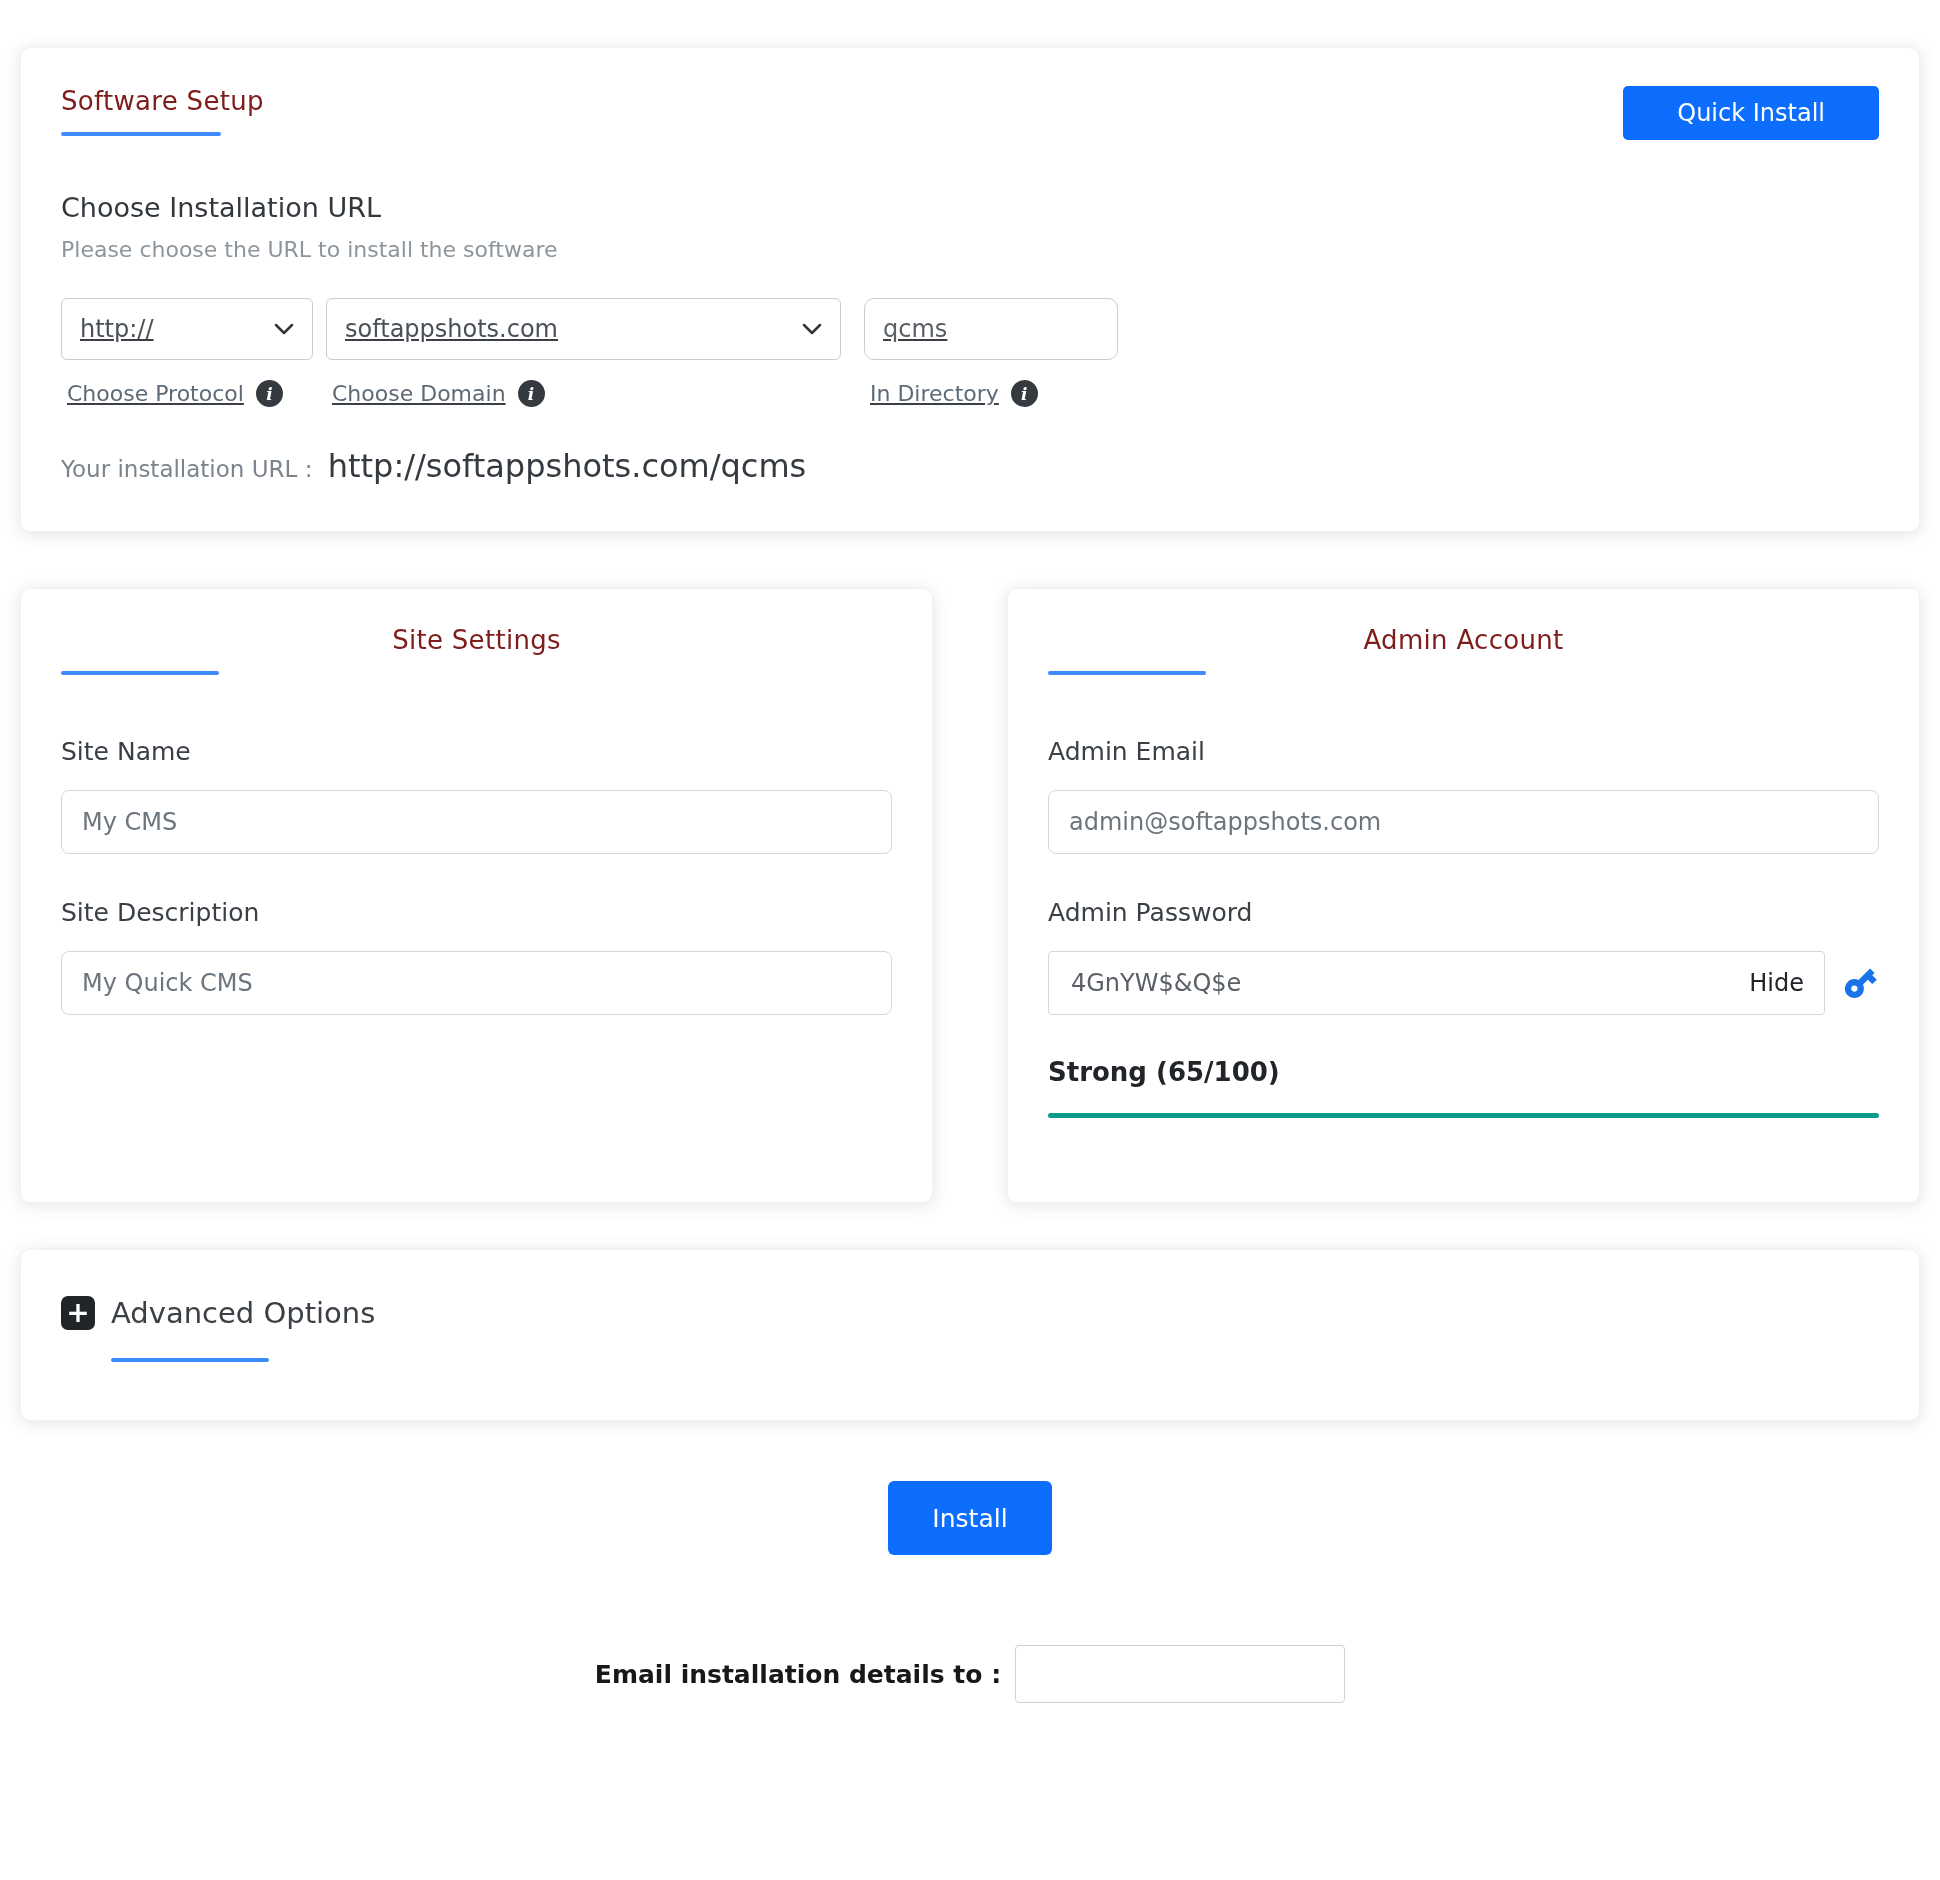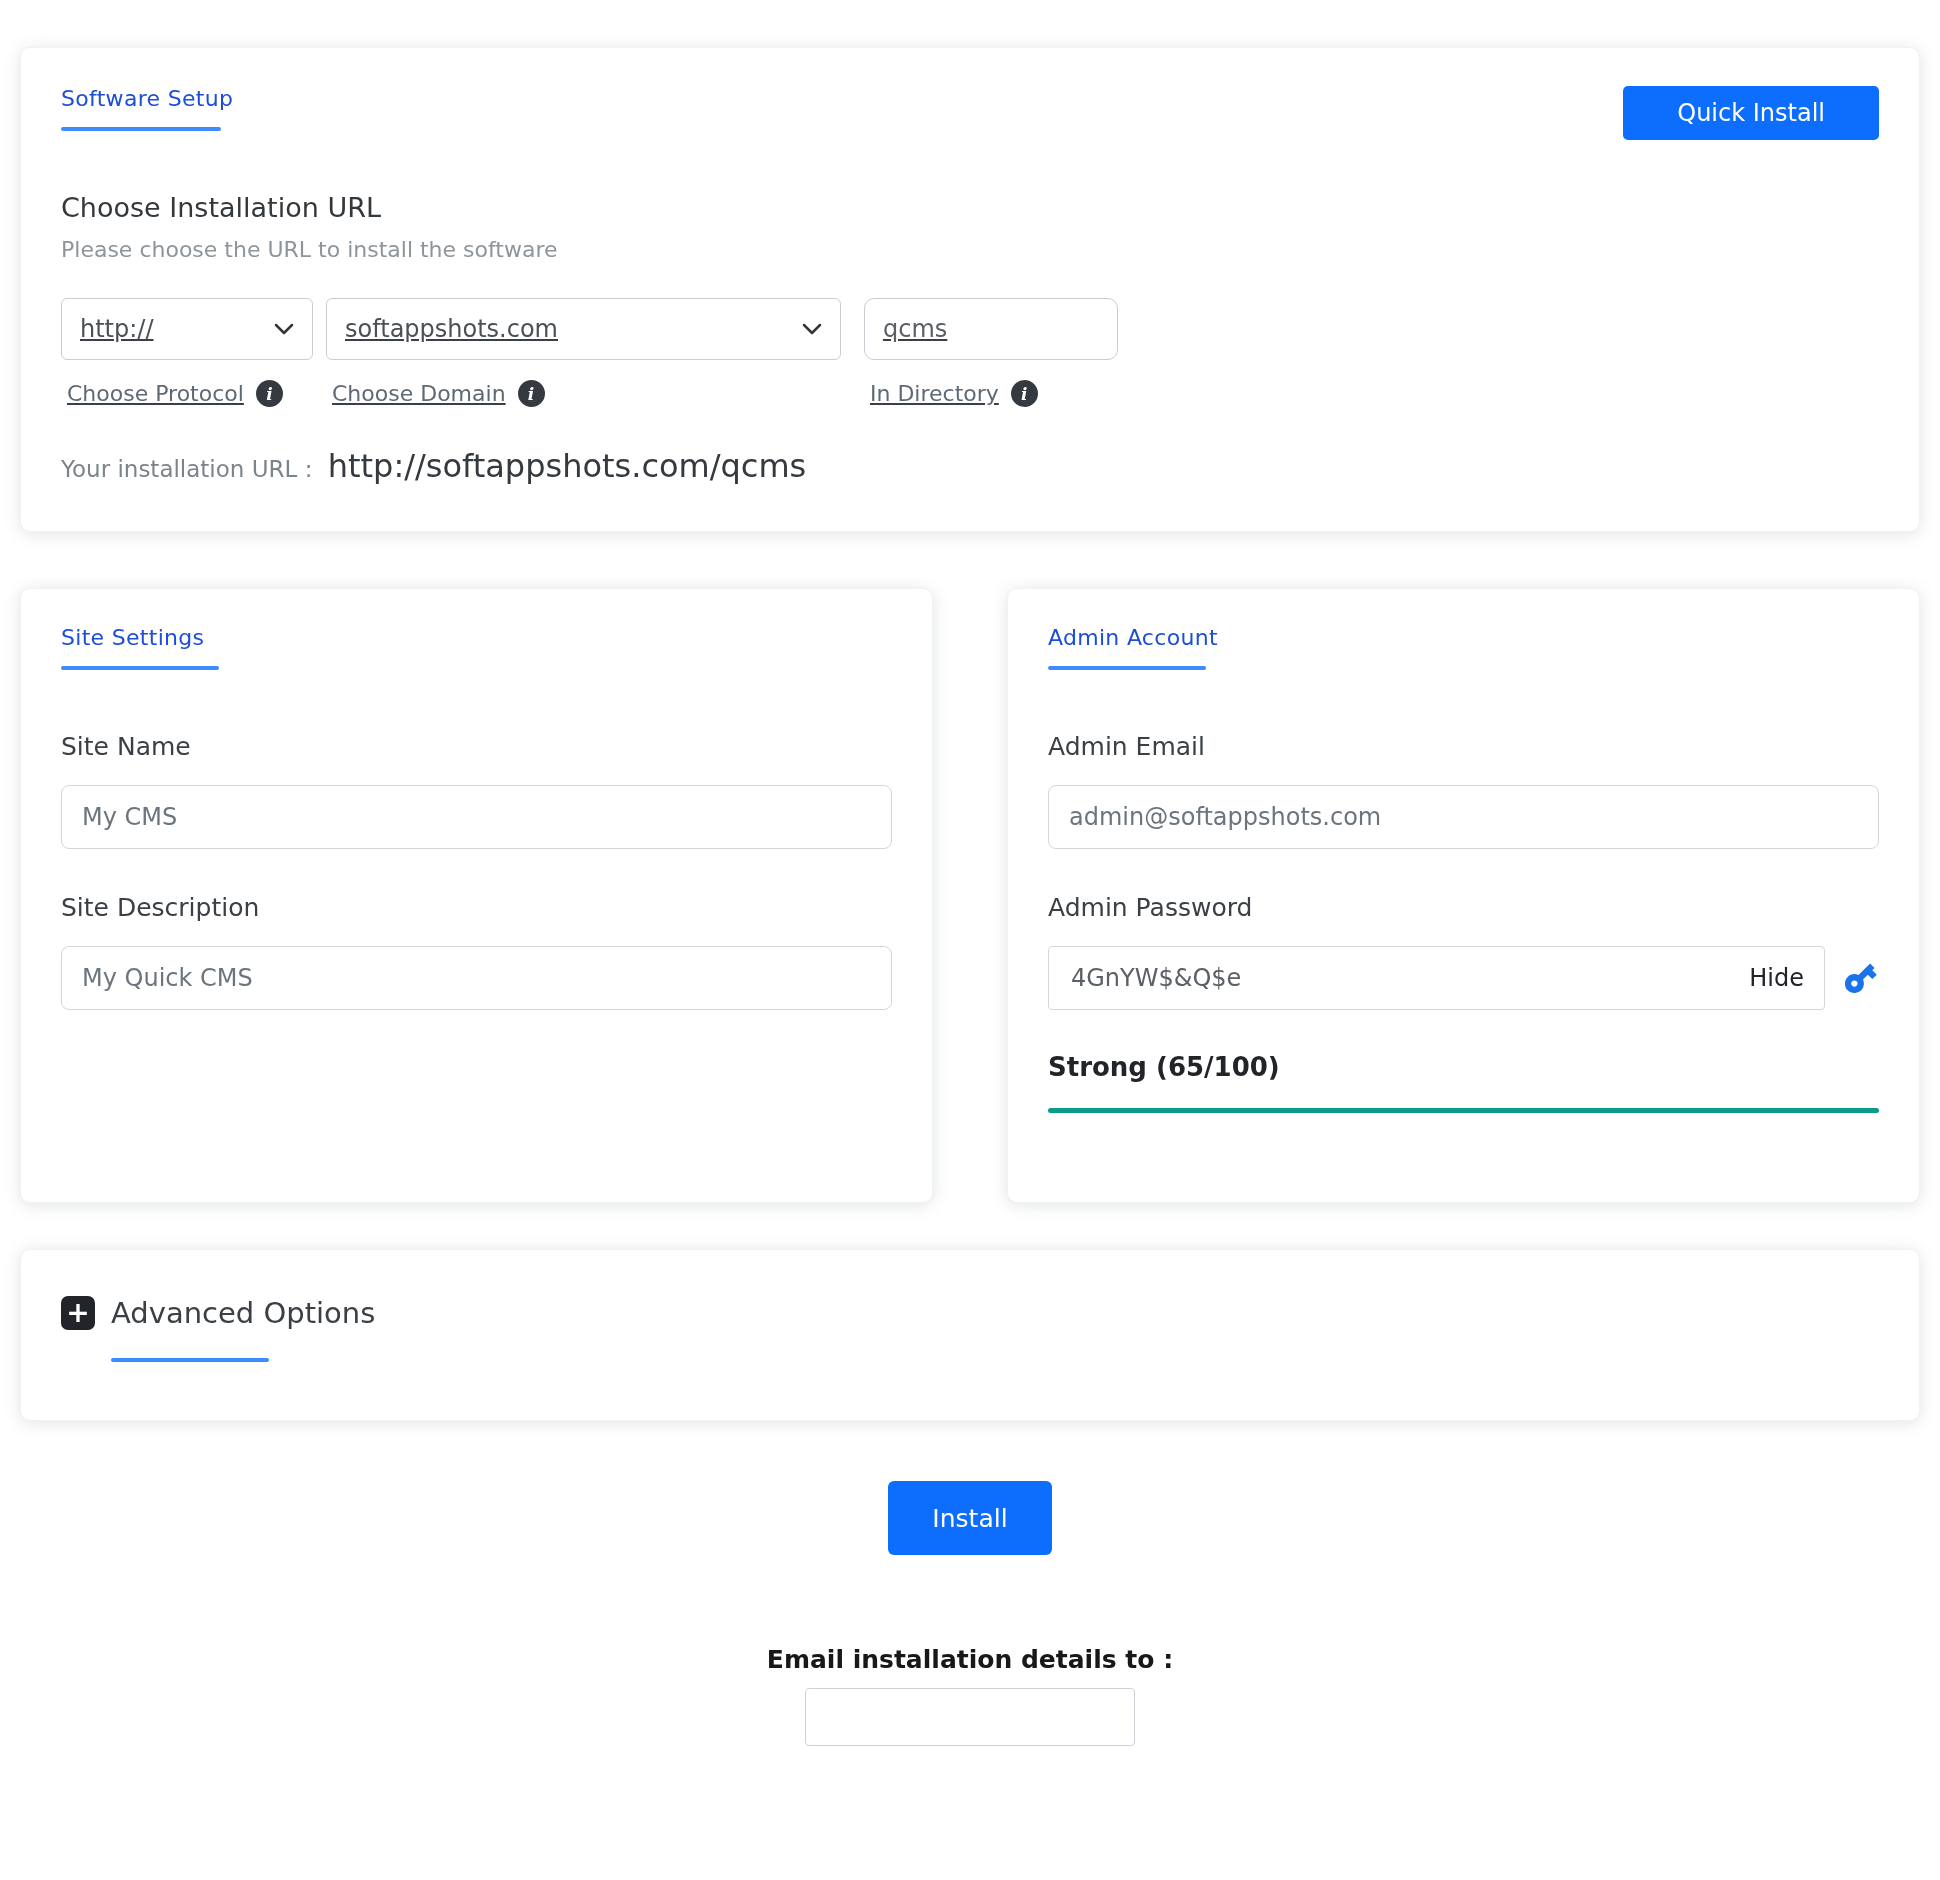--- a/index.html
+++ b/index.html
@@ -18,21 +18,21 @@
   .page{padding:47px 20px 40px;}
   .card{
     background:#fff;
     border:1px solid #f1f2f4;
     border-radius:10px;
     box-shadow:0 2px 16px rgba(90,100,110,0.18);
   }
   
   .top-card{padding:38px 40px 46px;}
   .card-head{display:flex;justify-content:space-between;align-items:flex-start;}
-  .card-title{margin:0;font-size:22px;font-weight:500;color:#1d4ed8;letter-spacing:.3px;}
+  .card-title{margin:0;font-size:26px;font-weight:500;color:#7f1d1d;letter-spacing:.3px;text-align:center;}
   .title-underline{width:160px;height:4px;background:var(--accent-underline);border-radius:2px;margin-top:16px;}
   .btn{border:none;cursor:pointer;color:#fff;background:var(--primary);font-family:inherit;}
   .quick-install{font-size:24px;padding:0 54px;height:54px;border-radius:5px;}
   .section-title{margin:52px 0 0;font-size:27px;font-weight:500;color:#33383d;}
   .section-sub{margin:14px 0 0;font-size:22px;color:#8d959c;}
   .url-row{display:flex;gap:13px;margin-top:36px;}
   .url-col{display:flex;flex-direction:column;text-decoration:underline;}
   .select-box{
     display:flex;align-items:center;justify-content:space-between;
     height:62px;border:1px solid #c9ced4;border-radius:6px;
@@ -86,21 +86,21 @@
   .adv-head{display:flex;align-items:center;gap:16px;}
   .plus-icon{
     width:34px;height:34px;border-radius:7px;background:#212529;color:#fff;
     display:inline-flex;align-items:center;justify-content:center;
     font-size:28px;font-weight:bold;cursor:pointer;line-height:1;
   }
   .adv-title{margin:0;font-size:29px;font-weight:500;color:#3a4045;}
   .adv-underline{width:158px;height:4px;background:var(--accent-underline);border-radius:2px;margin:28px 0 0 50px;}
   
   .install-btn{display:block;margin:60px auto 0;width:164px;height:74px;font-size:25px;border-radius:6px;}
-  .email-row{display:flex;align-items:center;justify-content:center;margin-top:90px;gap:14px;flex-direction:column;}
+  .email-row{display:flex;align-items:center;justify-content:center;margin-top:90px;gap:14px;}
   .email-label{font-size:25px;font-weight:700;color:#16181a;}
   .email-input{width:330px;height:58px;border:1px solid #ced2d8;border-radius:4px;
     padding:0 14px;font-size:23px;color:#495057;font-family:inherit;outline:none;}
 </style>
 </head>
 <body>
 
 <div class="page">
 
   <section class="card top-card">

